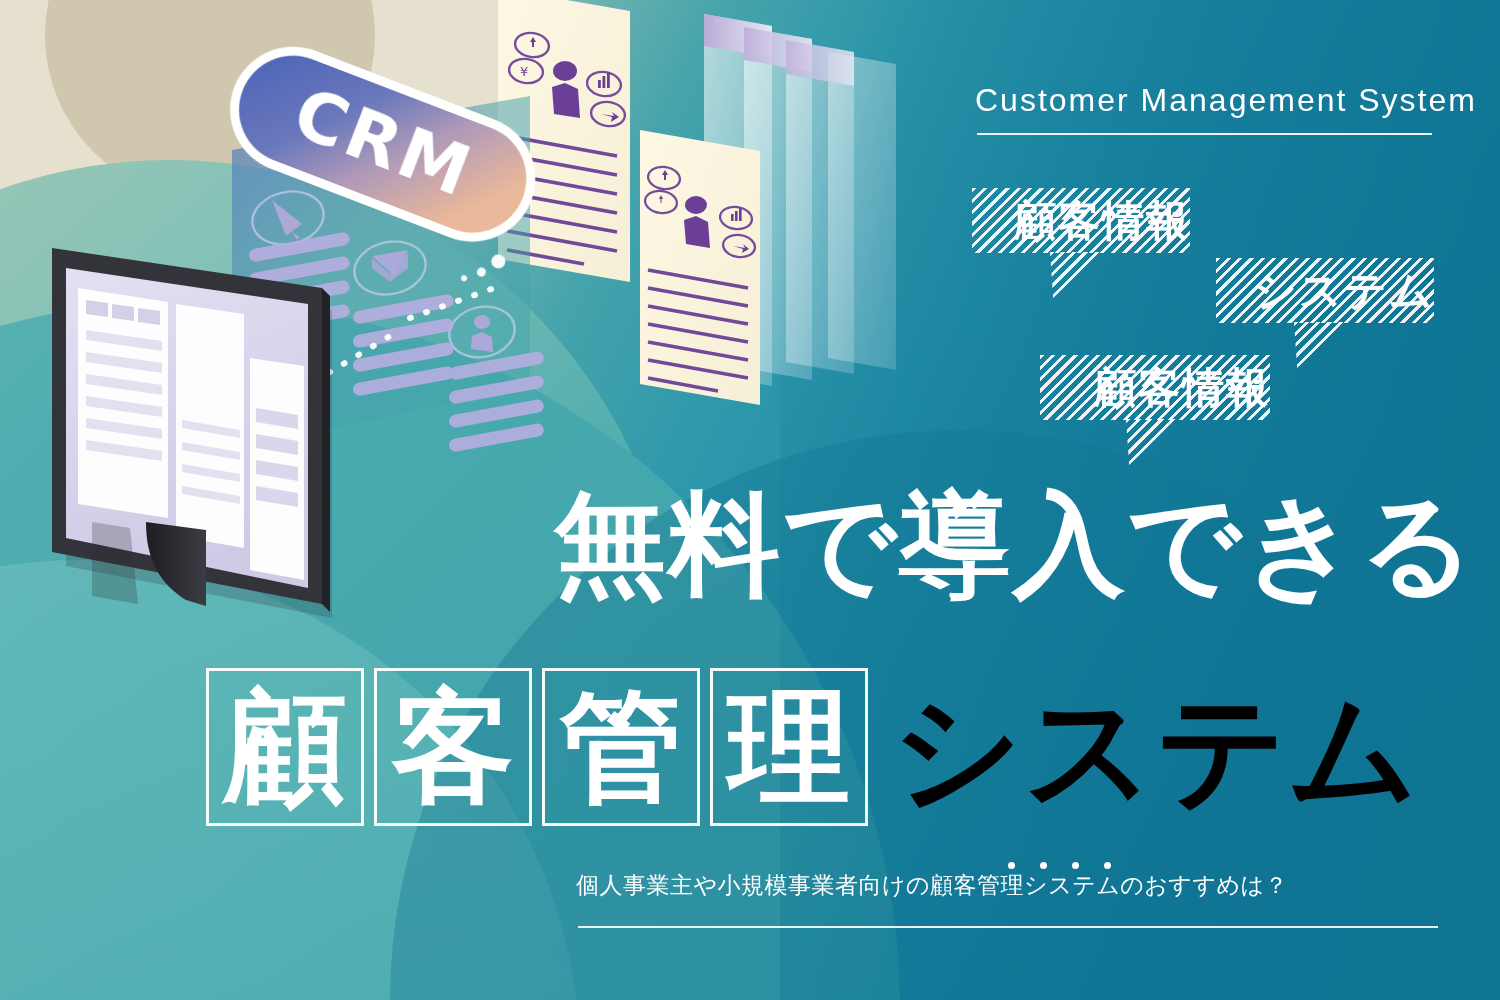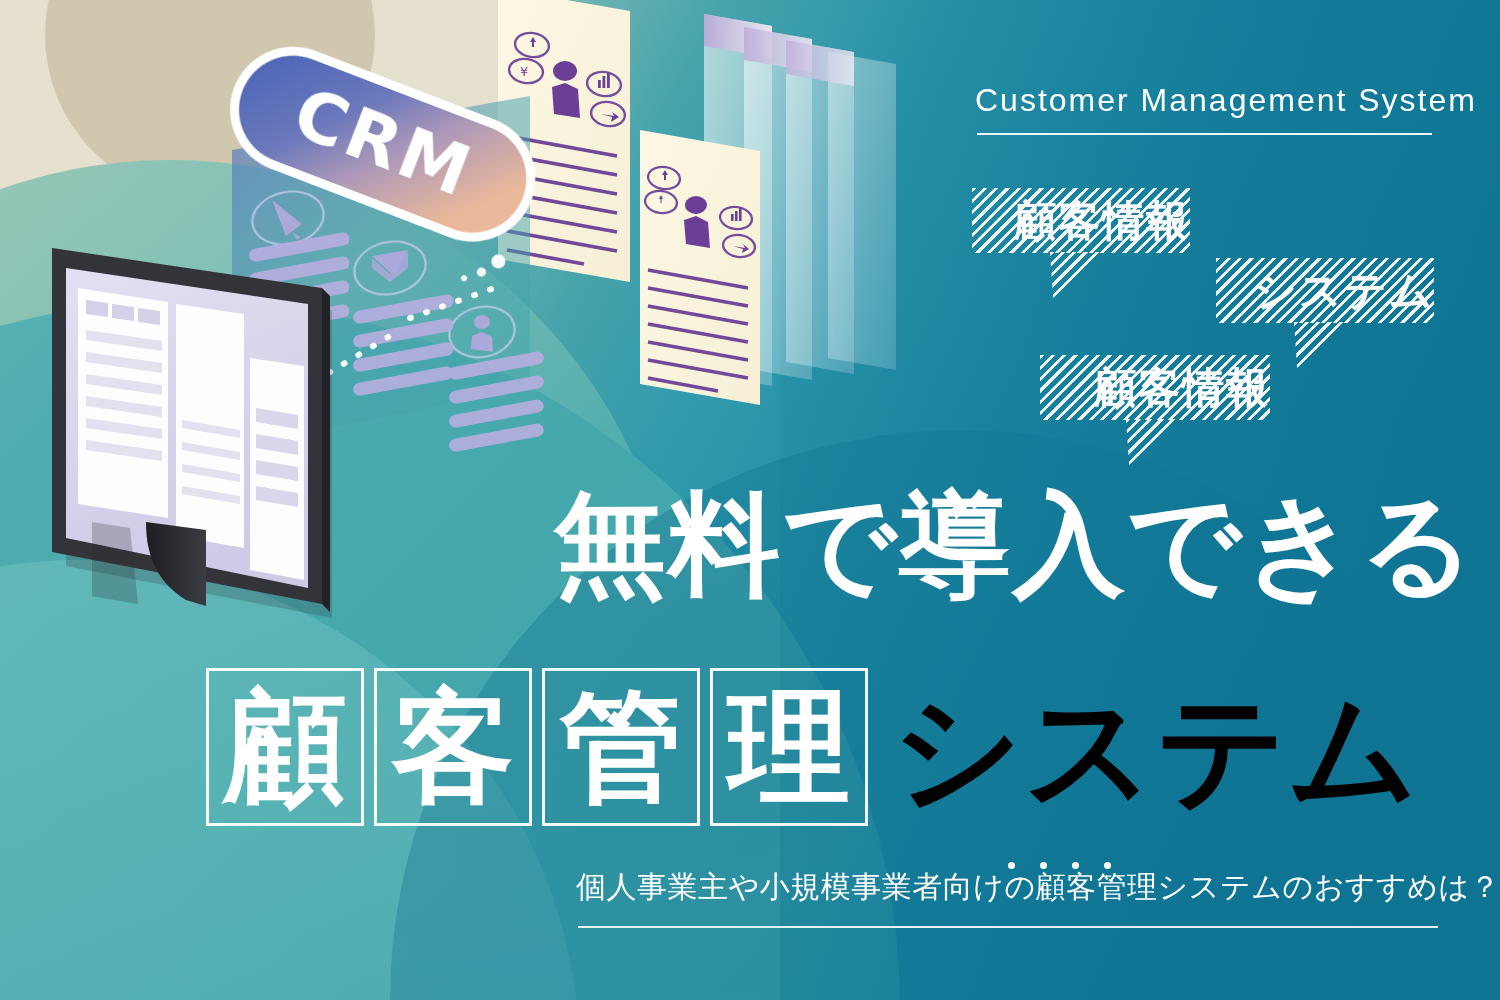--- a/index.html
+++ b/index.html
@@ -119,22 +119,22 @@
   }
   .kana{
     color:#000000;font-weight:bold;font-size:128px;line-height:1;
     letter-spacing:1px;margin-left:14px;margin-bottom:12px;
     font-family:"DejaVu Sans","Liberation Sans",sans-serif;
   }
 
   
   .sub-wrap{position:absolute;left:576px;top:874px;width:862px;}
   .sub-text{
-    color:#ffffff;font-size:30px;line-height:1;letter-spacing:.5px;white-space:nowrap;
-    font-family:Liberation Mono, monospace;
+    color:#ffffff;font-size:23px;line-height:1;letter-spacing:.5px;white-space:nowrap;
+    font-family:Liberation Sans, sans-serif;
   }
   .sub-dots{
     position:absolute;left:1008px;top:862px;
     display:flex;gap:25px;
   }
   .sub-dots i{display:block;width:7px;height:7px;border-radius:50%;background:#fff;}
   .sub-rule{
     position:absolute;left:578px;top:926px;width:860px;height:2px;background:#ffffff;opacity:.9;
   }
 </style>

